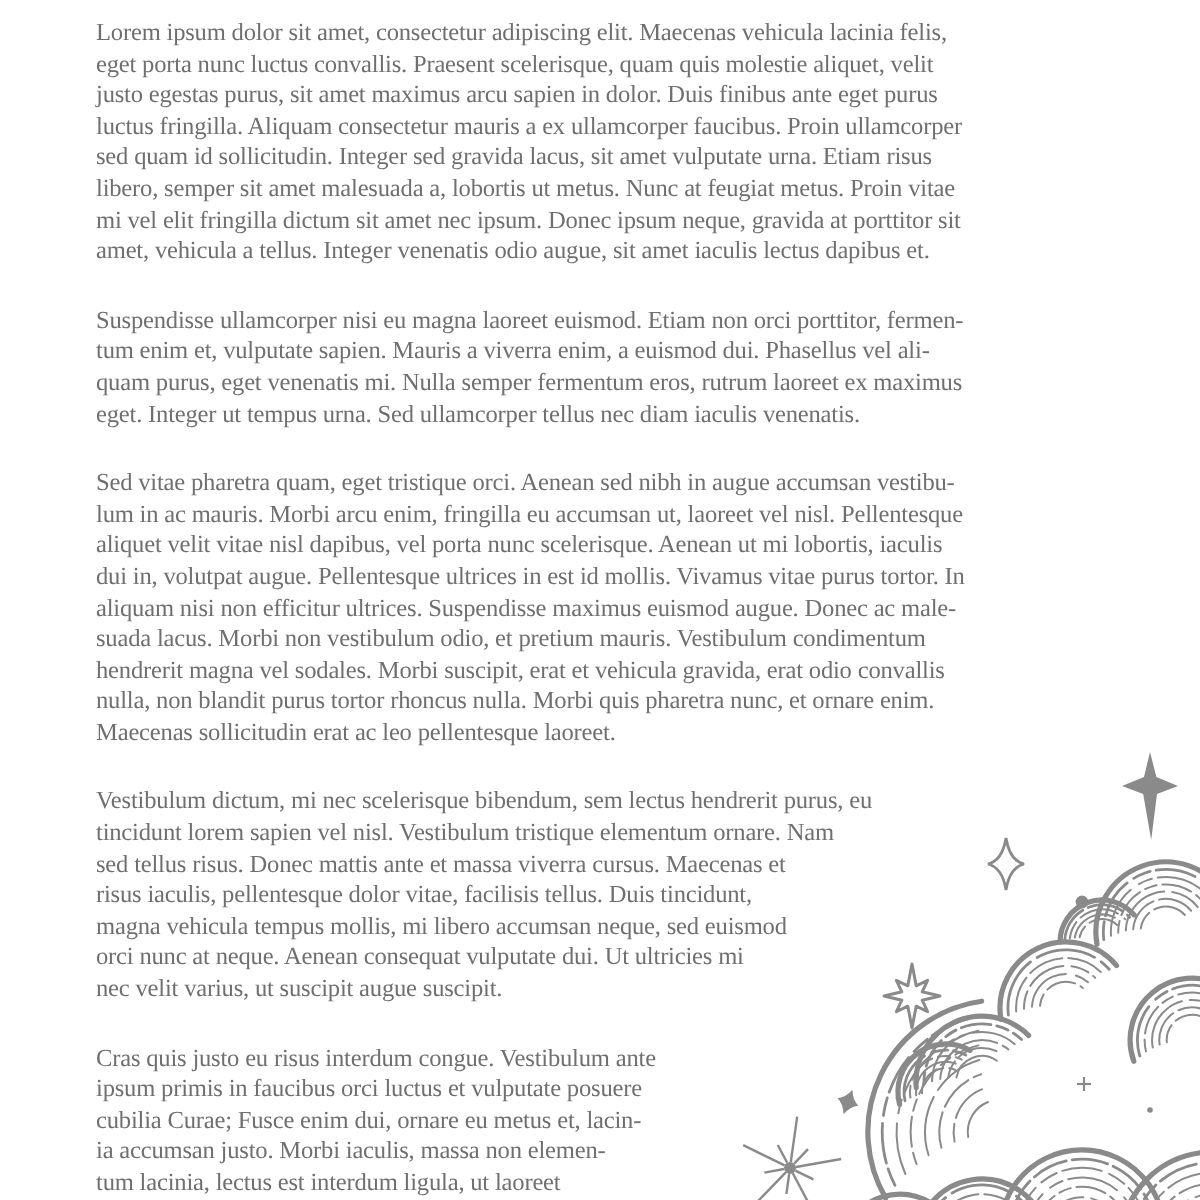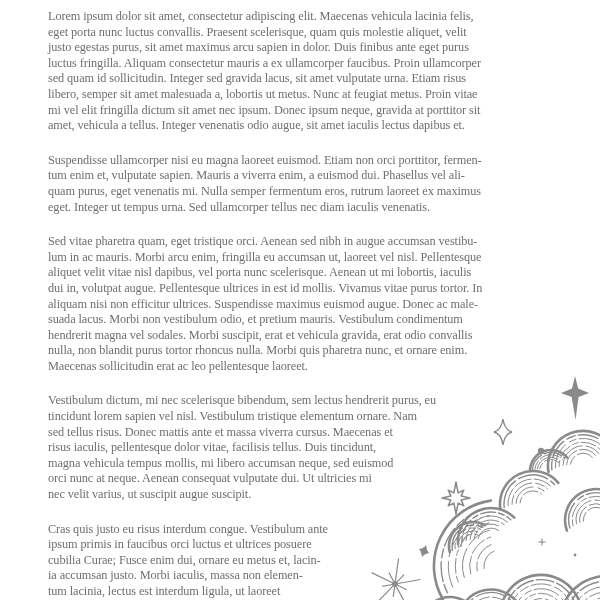--- a/index.html
+++ b/index.html
@@ -44,21 +44,21 @@
 nulla, non blandit purus tortor rhoncus nulla. Morbi quis pharetra nunc, et ornare enim.
 Maecenas sollicitudin erat ac leo pellentesque laoreet.</p>
     <p class="body-par">Vestibulum dictum, mi nec scelerisque bibendum, sem lectus hendrerit purus, eu
 tincidunt lorem sapien vel nisl. Vestibulum tristique elementum ornare. Nam
 sed tellus risus. Donec mattis ante et massa viverra cursus. Maecenas et
 risus iaculis, pellentesque dolor vitae, facilisis tellus. Duis tincidunt,
 magna vehicula tempus mollis, mi libero accumsan neque, sed euismod
 orci nunc at neque. Aenean consequat vulputate dui. Ut ultricies mi
 nec velit varius, ut suscipit augue suscipit.</p>
     <p class="body-par">Cras quis justo eu risus interdum congue. Vestibulum ante
-ipsum primis in faucibus orci luctus et ultrices posuere
+ipsum primis in faucibus orci luctus et vulputate posuere
 cubilia Curae; Fusce enim dui, ornare eu metus et, lacin-
 ia accumsan justo. Morbi iaculis, massa non elemen-
 tum lacinia, lectus est interdum ligula, ut laoreet</p>
   </div>
 
   <svg id="illustration" width="230" height="230" viewBox="0 0 230 230" xmlns="http://www.w3.org/2000/svg">
       <g fill="none" stroke="#8a8a8a" stroke-linecap="round">
         <path d="M72.8,229.0 A66.0,66.0 0 0 1 120.8,130.6" stroke-width="2.6"></path>
         <path d="M77.5,222.7 A58.9,58.9 0 0 1 119.8,138.0" stroke-width="1.4" stroke-dasharray="9 3 20 4"></path>
         <path d="M82.7,217.0 A51.8,51.8 0 0 1 119.2,145.4" stroke-width="1" stroke-dasharray="26 5 7 3"></path>

